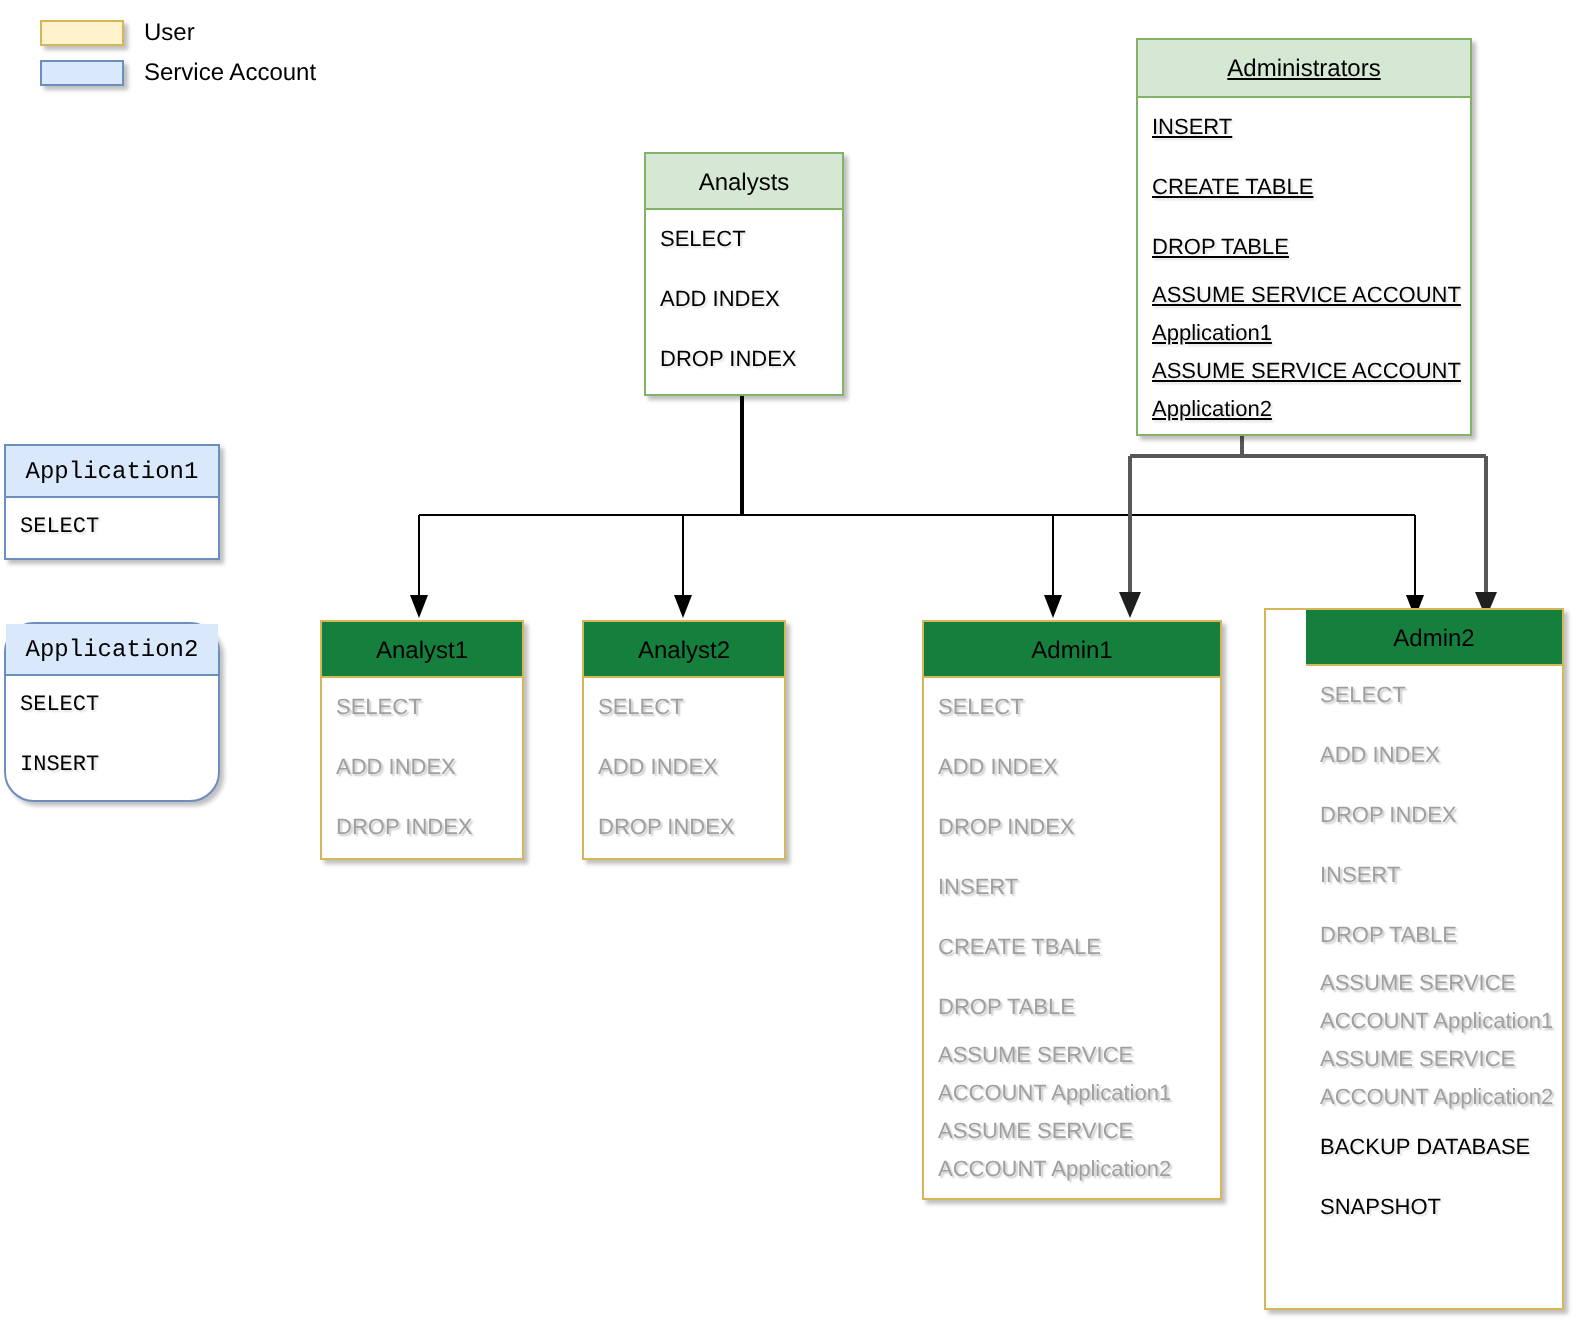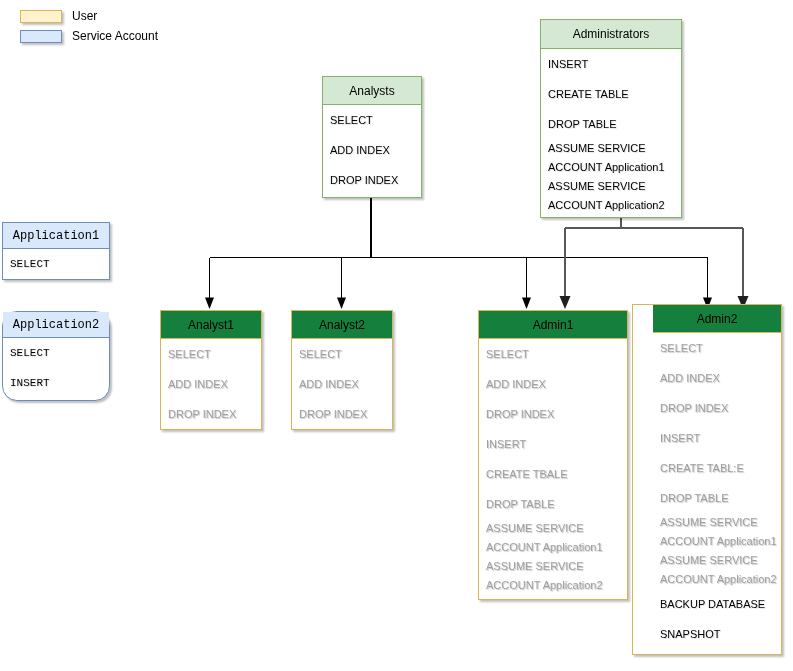--- a/index.html
+++ b/index.html
@@ -104,21 +104,21 @@
       <path d="M565 228 H743" stroke-width="2" shape-rendering="crispEdges"></path>
       <path d="M565 228 V296" stroke-width="2" shape-rendering="crispEdges"></path>
       <path d="M743 228 V296" stroke-width="2" shape-rendering="crispEdges"></path>
     </g>
     <g fill="#1f1f1f" stroke="none">
       <polygon points="559.5,296 570.5,296 565,309"></polygon>
       <polygon points="737.5,296 748.5,296 743,309"></polygon>
     </g>
   </svg>
 
-  <div class="box green" style="left:540px;top:19px;width:142px;">
+  <div class="box green" style="left:568px;top:19px;width:168px;text-decoration:underline;">
     <div class="box-header" style="height:29px">Administrators</div>
     <div class="box-items" style="height:168px">
         <div class="item">INSERT</div>
         <div class="item">CREATE TABLE</div>
         <div class="item">DROP TABLE</div>
         <div class="item">ASSUME SERVICE ACCOUNT Application1</div>
         <div class="item">ASSUME SERVICE ACCOUNT Application2</div>
       </div>
   </div>
 
@@ -157,42 +157,41 @@
 
   <div class="box yellow" style="left:291px;top:310px;width:102px;">
     <div class="box-header" style="height:28px">Analyst2</div>
     <div class="box-items" style="height:90px">
         <div class="item muted">SELECT</div>
         <div class="item muted">ADD INDEX</div>
         <div class="item muted">DROP INDEX</div>
       </div>
   </div>
 
-  <div class="box yellow" style="left:478px;top:310px;width:150px;">
+  <div class="box yellow" style="left:461px;top:310px;width:150px;">
     <div class="box-header" style="height:28px">Admin1</div>
     <div class="box-items" style="height:260px">
         <div class="item muted">SELECT</div>
         <div class="item muted">ADD INDEX</div>
         <div class="item muted">DROP INDEX</div>
         <div class="item muted">INSERT</div>
         <div class="item muted">CREATE TBALE</div>
         <div class="item muted">DROP TABLE</div>
         <div class="item muted">ASSUME SERVICE ACCOUNT Application1</div>
         <div class="item muted">ASSUME SERVICE ACCOUNT Application2</div>
       </div>
   </div>
 
   <div class="box yellow" style="left:632px;top:304px;width:150px;padding-left:20px;">
     <div class="box-header" style="height:28px">Admin2</div>
     <div class="box-items" style="height:321px">
         <div class="item muted">SELECT</div>
         <div class="item muted">ADD INDEX</div>
         <div class="item muted">DROP INDEX</div>
         <div class="item muted">INSERT</div>
-        <div class="item muted">CREATE TABL:E</div>
         <div class="item muted">DROP TABLE</div>
         <div class="item muted">ASSUME SERVICE ACCOUNT Application1</div>
         <div class="item muted">ASSUME SERVICE ACCOUNT Application2</div>
         <div class="item">BACKUP DATABASE</div>
         <div class="item">SNAPSHOT</div>
       </div>
   </div>
 
 </div>
 

